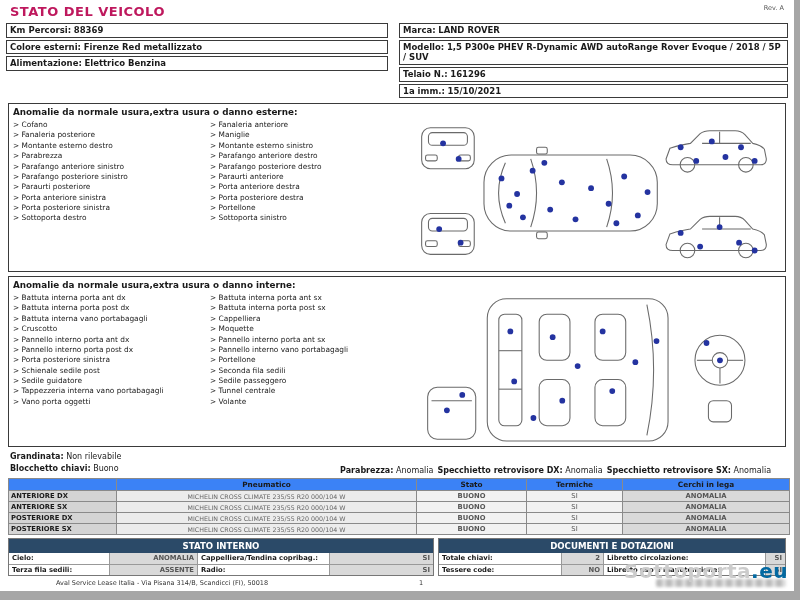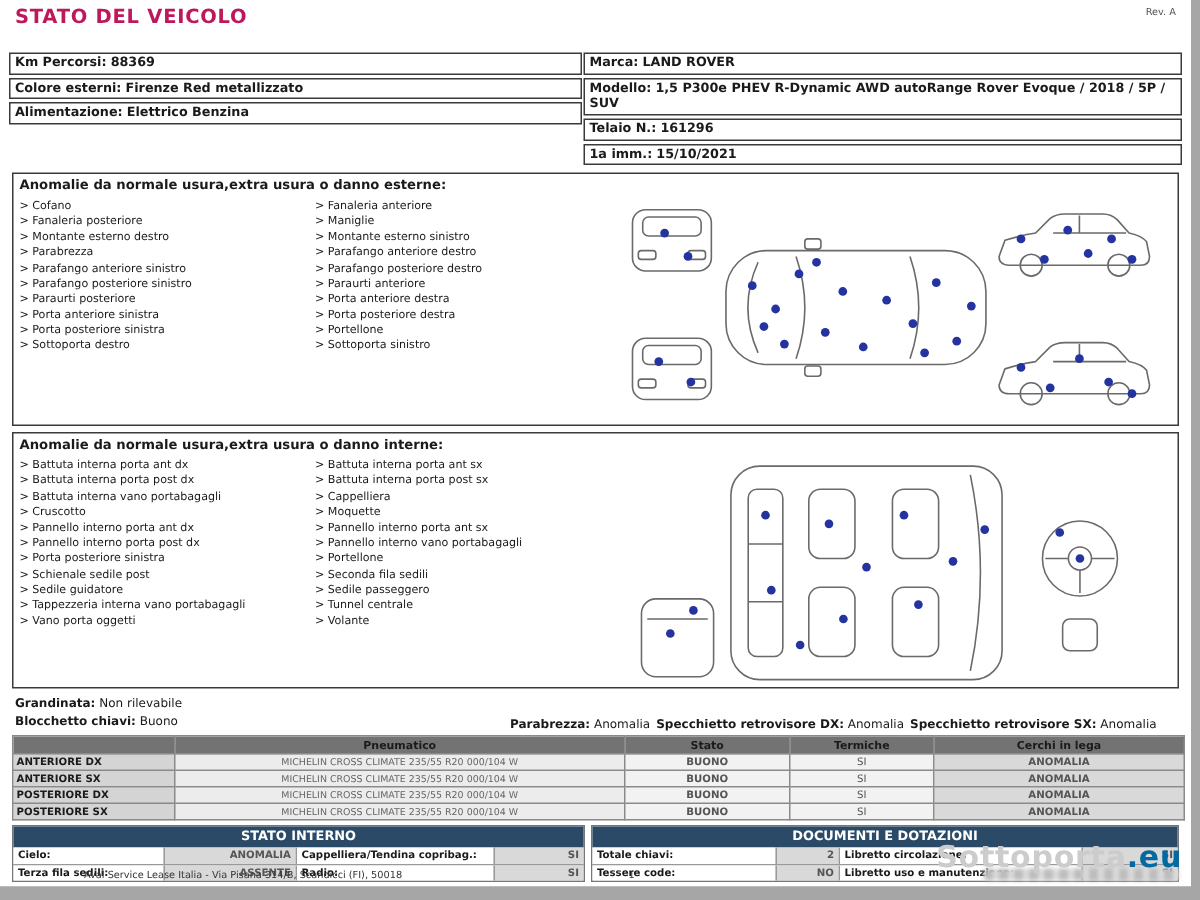--- a/index.html
+++ b/index.html
@@ -2,21 +2,21 @@
 <html><head>
 <meta charset="utf-8">
 <style>
   * { box-sizing: border-box; margin: 0; padding: 0; }
   body { background:#a6a6a6; font-family:"DejaVu Sans", sans-serif; }
   .page { position:relative; width:794px; height:591px; background:#fff; color:#1a1a1a; overflow:hidden; padding:4px 6px; }
 
   .page-title { color:#be185d; font-weight:bold; font-size:13px; letter-spacing:0.5px; margin-left:4px; }
   .rev { position:absolute; top:4px; right:10px; font-size:6.5px; color:#555; }
 
-  .info-wrap { display:flex; gap:1px; margin-top:16px;justify-content:center; }
+  .info-wrap { display:flex; gap:11px; margin-top:4px;justify-content:center; }
   .info-col-left { width:382px; }
   .info-col-right { flex:1; }
   .ibox { border:1px solid #3a3a3a; padding:1px 3px; margin-bottom:2px; font-size:8.5px; line-height:1.25; }
   .ibox .lbl { font-weight:bold; }
   .ibox .ival { font-weight:bold; }
 
   .section { border:1px solid #3a3a3a; margin:3px 2px 4px; }
   .sec-title { font-weight:bold; font-size:8.8px; padding:3px 4px 2px; }
   .sec-body { display:flex; padding:1px 4px 3px; }
   ul.anom { list-style:none; width:197px; font-size:7.4px; line-height:1.4; }
@@ -26,30 +26,30 @@
   .ln { fill:none; stroke:#6a6a6a; stroke-width:1.1; }
   .dot { fill:#2433a0; stroke:none; }
 
   .status-strip { display:flex; margin:2px 4px 3px; font-size:8px; }
   .status-left { width:330px; line-height:1.5; }
   .status-right { flex:1; display:flex; gap:4px; align-items:flex-end; }
   .status-strip b { font-weight:bold; }
 
   table.tires { border-collapse:collapse; width:782px; margin:0 2px 3px; table-layout:fixed; }
   table.tires th, table.tires td { border:1px solid #8a8a8a; padding:1px 2px; }
-  table.tires th { background:#737373; font-size:7.3px; text-align:center; }
+  table.tires th { background:#3b82f6; font-size:7.3px; text-align:center; }
   td.tpos { background:#d4d4d4; font-weight:bold; font-size:6.8px; }
   td.ttire { background:#ececec; color:#666; font-size:6.3px; text-align:center; }
   td.tstato { background:#f2f2f2; color:#555; font-weight:bold; font-size:6.8px; text-align:center; }
   td.tterm { background:#f2f2f2; color:#555; font-size:6.8px; text-align:center; }
   td.tcer { background:#d9d9d9; color:#555; font-weight:bold; font-size:6.8px; text-align:center; }
 
   .bottom-wrap { display:flex; gap:4px; margin:0 2px; }
   .kv-table { border:1px solid #777; }
-  .kv-table.left { width:382px; }
+  .kv-table.left { width:426px; }
   .kv-table.right { flex:1; }
   .tbl-head { background:#2b4a68; color:#fff; text-align:center; font-weight:bold; font-size:8.6px; padding:2px 0; }
   .kv-row { display:flex; border-top:1px solid #999; }
   .kv-row > div { padding:1px 3px; font-size:6.8px; line-height:1.25; border-left:1px solid #999; overflow:hidden; white-space:nowrap; }
   .kv-row > div:first-child { border-left:none; }
   .kvl { background:#fff; font-weight:bold; }
   .kvv { background:#d9d9d9; color:#555; font-weight:bold; text-align:right; }
 
   .footer { position:absolute; left:8px; right:8px; bottom:4px; display:flex; align-items:center; font-size:6.5px; color:#333; }
   .footer .f-left { flex:1;margin-left:48px; }

